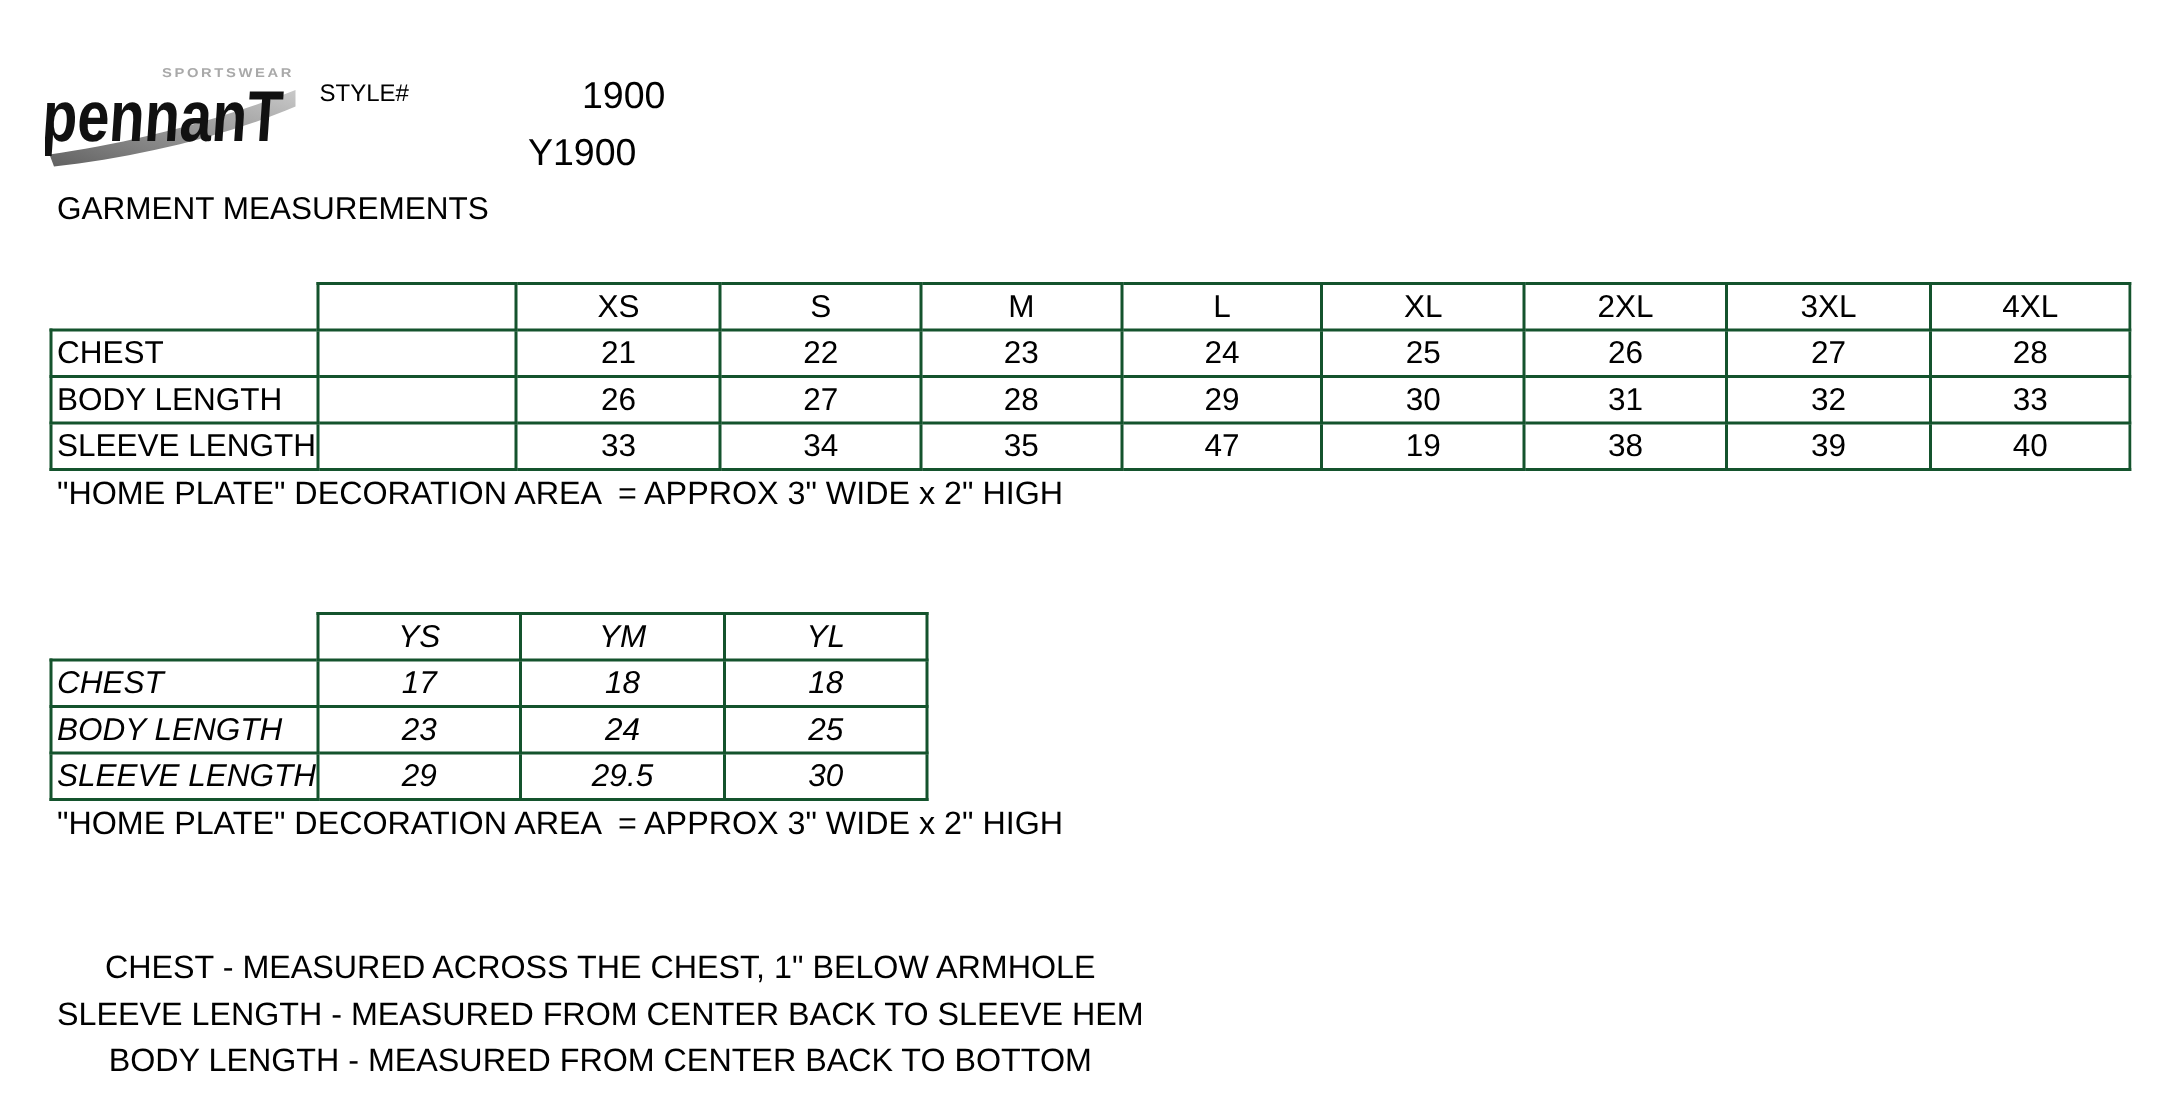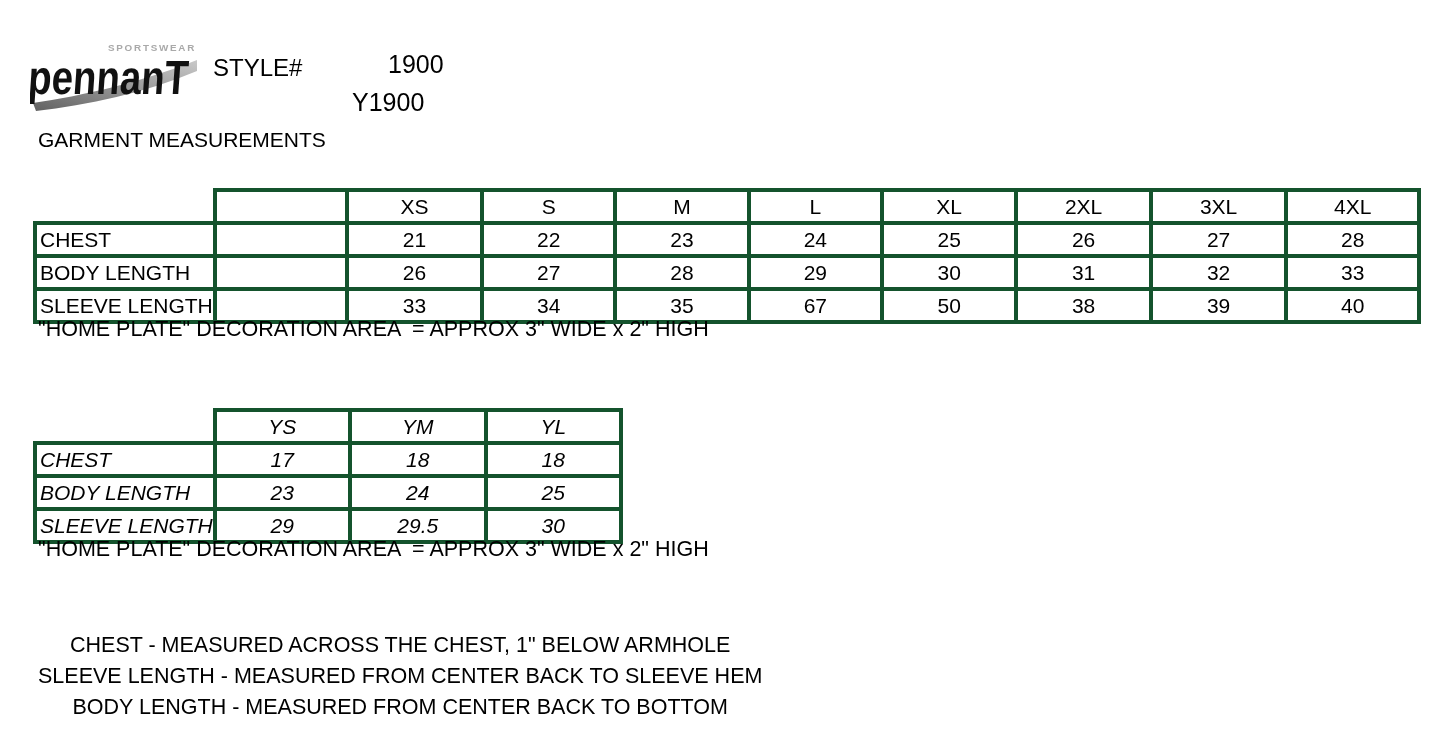--- a/index.html
+++ b/index.html
@@ -1,30 +1,30 @@
 <!DOCTYPE html>
 <html><head>
 <meta charset="utf-8">
 <style>
   html, body { margin:0; padding:0; background:#ffffff; }
   body { font-family:"Liberation Sans", sans-serif; color:#000000; }
   .sheet { position:relative; width:1421px; height:737px; background:#ffffff; overflow:hidden; }
 
   .logo { position:absolute; left:30px; top:40px; width:170px; height:72px; }
 
-  .style-label { position:absolute; left:213px; top:54px; font-size:24px; }
+  .style-label { position:absolute; left:213px; top:54px; font-size:16px; }
   .style-adult { position:absolute; left:388px; top:50px; font-size:25px; }
   .style-youth { position:absolute; left:352px; top:88px; font-size:25px; }
   .title       { position:absolute; left:38px;  top:128px; font-size:21px; }
 
   table { border-collapse:collapse; table-layout:fixed; }
   #adult-table { position:absolute; left:33px; top:188px; }
   #youth-table { position:absolute; left:33px; top:408px;font-style:italic; }
   th, td {
-    border:4px solid #14532d;
+    border:2px solid #14532d;
     font-size:21px; font-weight:normal;
     height:29px; padding:0;
     text-align:center; vertical-align:middle;
     overflow:hidden; white-space:nowrap;
   }
   .corner { border:none; background:transparent; }
   .label-cell { text-align:left; padding-left:3px;margin-top:24px; }
 
   .note { position:absolute; left:38px; font-size:21.5px; white-space:pre; }
   #note-adult { top:317px; }
@@ -103,22 +103,22 @@
       <td>31</td>
       <td>32</td>
       <td>33</td>
     </tr>
     <tr>
       <td class="label-cell">SLEEVE LENGTH</td>
       <td></td>
       <td>33</td>
       <td>34</td>
       <td>35</td>
-      <td>67</td>
-      <td>50</td>
+      <td>47</td>
+      <td>19</td>
       <td>38</td>
       <td>39</td>
       <td>40</td>
     </tr>
   </tbody>
     </table>
 
   <div class="note" id="note-adult">"HOME PLATE" DECORATION AREA  = APPROX 3" WIDE x 2" HIGH</div>
 
   <table id="youth-table">

